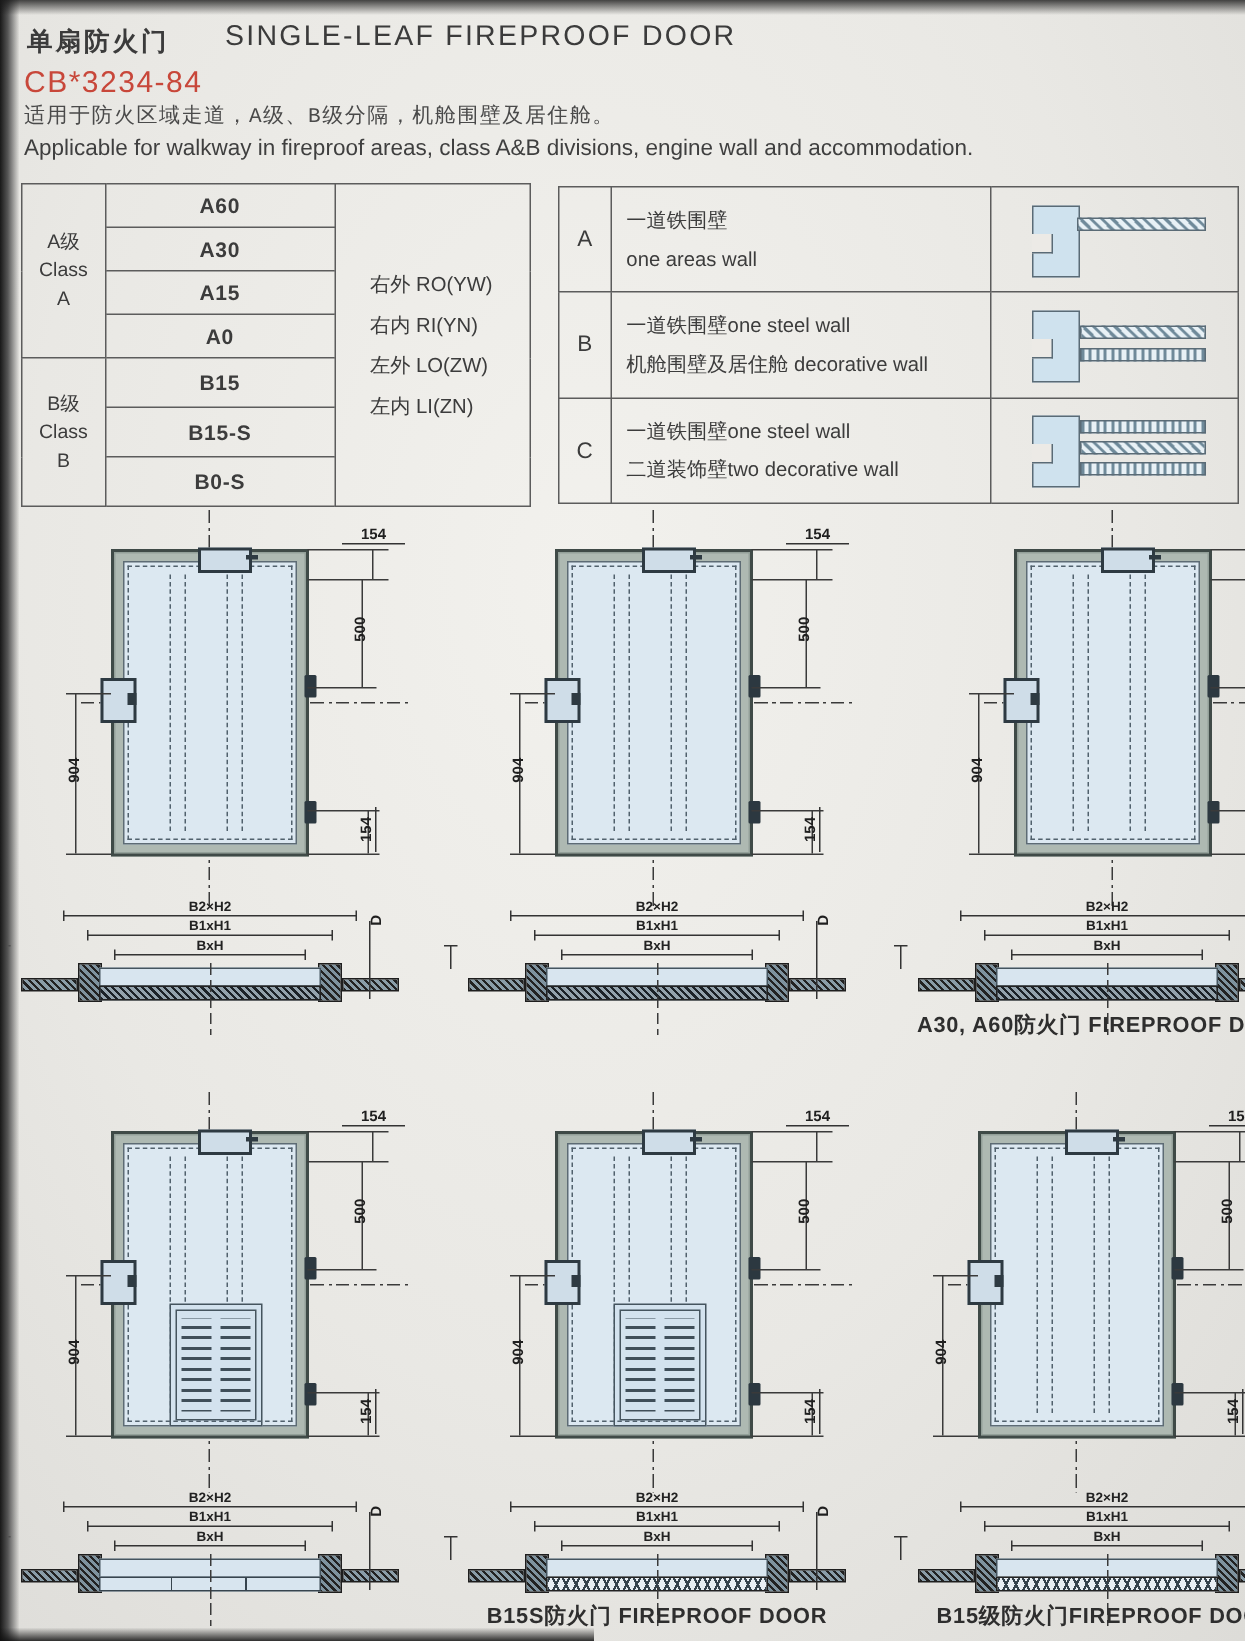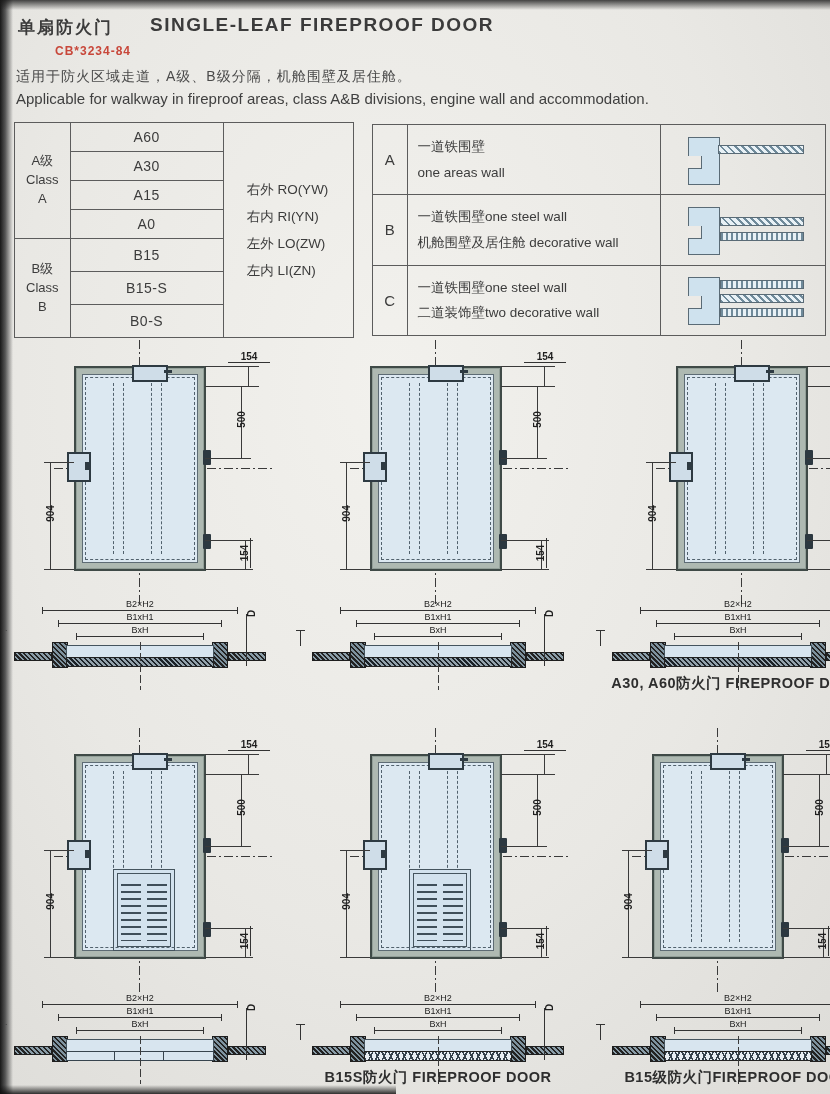--- a/index.html
+++ b/index.html
@@ -10,31 +10,31 @@
   
   .edge-left{position:absolute;left:0;top:0;bottom:0;width:13px;z-index:50;
     background:linear-gradient(90deg,#181818 0%,#555 40%,rgba(120,120,120,0) 100%);}
   .edge-top{position:absolute;left:0;top:0;right:0;height:10px;z-index:50;
     background:linear-gradient(180deg,rgba(25,25,25,.8),rgba(25,25,25,0));}
   .edge-bottom{position:absolute;left:0;bottom:0;width:46%;height:9px;z-index:50;
     background:linear-gradient(0deg,rgba(15,15,15,.85),rgba(15,15,15,0));}
 
   
   .title-cn{position:absolute;left:18px;top:16px;font-size:17px;font-weight:bold;color:#3b3b3b;letter-spacing:2px;}
-  .title-en{position:absolute;left:150px;top:14px;font-size:19px;font-weight:bold;color:#3b3b3b;letter-spacing:1.5px;}
-  .std-no{position:absolute;left:16px;top:44px;font-size:12px;font-weight:bold;color:#c8473a;letter-spacing:1px;margin-left:39px;}
-  .desc-cn{position:absolute;left:16px;top:68px;font-size:14px;color:#4a4a4a;letter-spacing:1px;}
+  .title-en{position:absolute;left:150px;top:14px;font-size:19px;font-weight:normal;color:#3b3b3b;letter-spacing:1.5px;}
+  .std-no{position:absolute;left:16px;top:44px;font-size:20px;font-weight:normal;color:#c8473a;letter-spacing:1px;}
+  .desc-cn{position:absolute;left:16px;top:68px;font-size:14px;color:#4a4a4a;letter-spacing:1px;font-family:Liberation Mono, monospace;}
   .desc-en{position:absolute;left:16px;top:90px;font-size:15px;color:#3f3f3f;}
 
   
   table{border-collapse:collapse;}
   .class-table{position:absolute;left:14px;top:122px;width:340px;height:216px;font-size:14px;color:#3c3c3c;}
   .class-table td{border:1px solid #5c5c5c;text-align:center;padding:0;}
   .class-table .grp{width:56px;font-size:13px;line-height:1.45;}
-  .class-table .typ{width:160px;font-weight:normal;letter-spacing:.5px;}
+  .class-table .typ{width:160px;font-weight:bold;letter-spacing:.5px;}
   .class-table .orient{width:122px;text-align:left;padding-left:8px;font-size:13.5px;}
   .class-table .orient div{margin:9px 15px;white-space:nowrap;}
 
   .wall-table{position:absolute;left:372px;top:124px;width:454px;height:212px;font-size:13.5px;color:#3c3c3c;}
   .wall-table td{border:1px solid #5c5c5c;padding:0;}
   .wall-table .key{width:36px;text-align:center;font-size:15px;}
   .wall-table .desc{width:250px;padding:4px 10px;line-height:1.9;}
   .wall-table .diag{width:166px;}
   .wp{position:relative;width:150px;height:56px;margin:0 auto;}
   .wpf{position:absolute;left:20px;top:5px;width:30px;height:46px;background:#cfe2ee;border:1px solid #5a6b76;}
@@ -86,21 +86,21 @@
   .e-left1{top:96px;left:-30px;width:30px;}
   .e-left2{top:203px;left:-30px;width:30px;}
   .vd-904{left:-24px;top:96px;height:107px;}
   .l-904{left:-41px;top:142px;width:34px;text-align:center;}
 
   
   .section{position:absolute;width:200px;height:92px;}
   .sd{position:absolute;height:1px;background:#333;}
   .sd::before,.sd::after{content:"";position:absolute;top:-3px;width:1px;height:7px;background:#333;}
   .sd::before{left:0;} .sd::after{right:0;}
-  .sd span{position:absolute;left:50%;transform:translateX(-50%);top:-11px;font-size:9px;font-weight:normal;color:#222;white-space:nowrap;}
+  .sd span{position:absolute;left:50%;transform:translateX(-50%);top:-11px;font-size:9px;font-weight:bold;color:#222;white-space:nowrap;}
   .sd2{left:2px;right:2px;top:12px;}
   .sd1{left:18px;right:18px;top:25px;}
   .sd0{left:36px;right:36px;top:38px;}
   .bodybar{position:absolute;top:44px;left:12px;right:12px;height:26px;}
   .jamb{position:absolute;top:0;bottom:0;width:14px;border:1px solid #1e1e1e;
     background:repeating-linear-gradient(45deg,#222 0 1.5px,#7e929e 1.5px 3.5px);}
   .jl{left:0;} .jr{right:0;}
   .leafbar{position:absolute;left:14px;right:14px;top:3px;height:11px;background:#d8e5ef;border:1px solid #45545e;}
   .infill{position:absolute;left:14px;right:14px;bottom:1px;height:8px;border:1px solid #222;}
   .v-a{background-color:#5f6d76;

